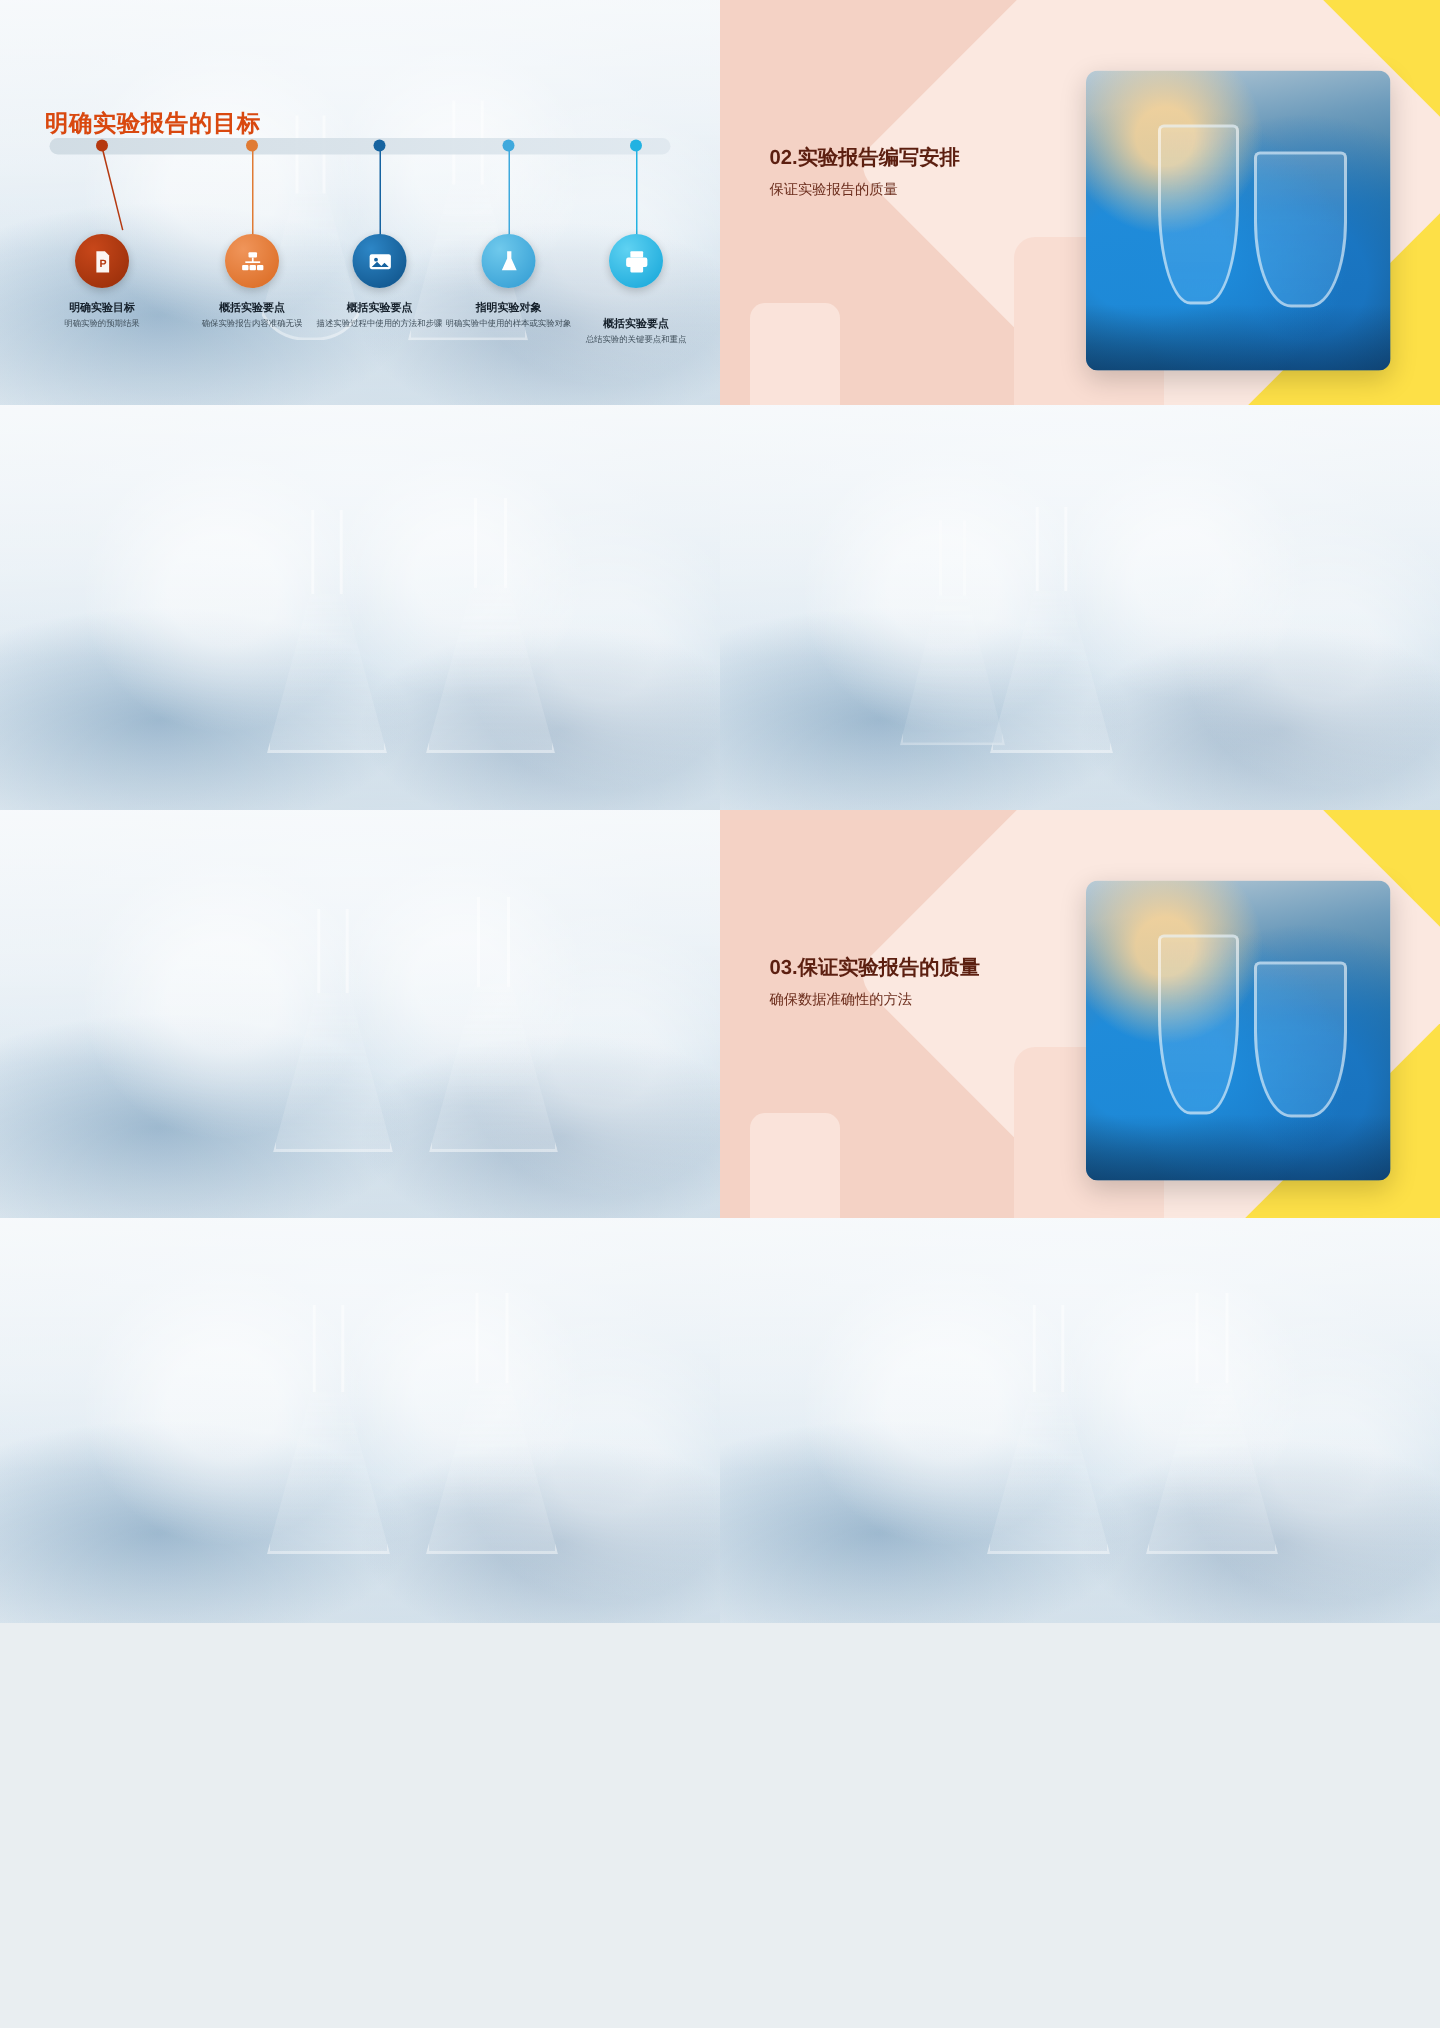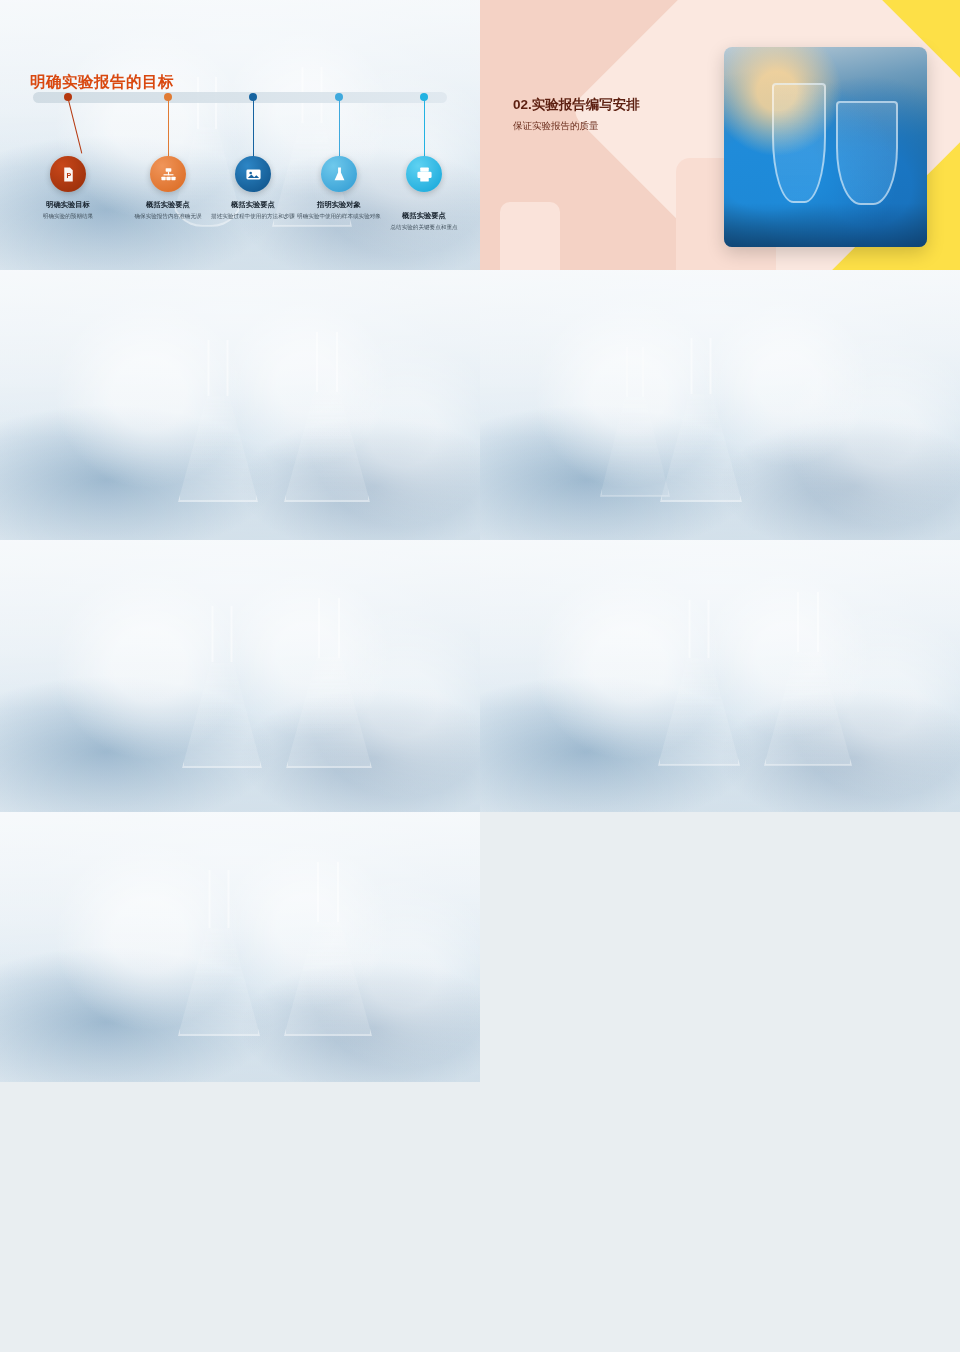--- a/index.html
+++ b/index.html
@@ -236,20 +236,33 @@
       </div>
       <div class="flask" style="left:286px;width:86px;height:170px;bottom:16%;">
         <div class="neck" style="width:22px;height:60px;"></div>
         <div class="body" style="width:86px;height:112px;clip-path:polygon(36% 0,64% 0,100% 100%,0 100%);"></div>
       </div>
     </div>
     <div class="whitewash"></div>
 
   </div>
 
+  <div class="slide sec">
+    <div class="band"></div>
+    <div class="house" style="left:150px;top:-40px;width:300px;height:300px;background:#fbe8e0;transform:rotate(45deg);border-radius:18px;"></div>
+    <div class="house" style="left:196px;top:158px;width:100px;height:120px;background:#f9ddd2;border-radius:14px 14px 0 0;"></div>
+    <div class="house" style="left:20px;top:202px;width:60px;height:70px;background:#fae3da;border-radius:10px 10px 0 0;"></div>
+    <div class="photo">
+      <div class="gl" style="left:48px;top:36px;width:54px;height:120px;"></div>
+      <div class="gl" style="left:112px;top:54px;width:62px;height:104px;"></div>
+      <div style="position:absolute;left:0;bottom:0;right:0;height:44px;background:linear-gradient(180deg,rgba(10,60,110,0),rgba(10,55,100,.55));"></div>
+    </div>
+    <div class="ttl">03.保证实验报告的质量</div>
+    <div class="sub">确保数据准确性的方法</div>
+  </div>
 
   <div class="slide">
     <div class="labbg"></div>
     <div class="flasks">
       <div class="flask" style="left:178px;width:82px;height:166px;bottom:17%;">
         <div class="neck" style="width:21px;height:58px;"></div>
         <div class="body" style="width:82px;height:108px;clip-path:polygon(36% 0,64% 0,100% 100%,0 100%);"></div>
       </div>
       <div class="flask" style="left:284px;width:88px;height:174px;bottom:17%;">
         <div class="neck" style="width:22px;height:60px;"></div>

